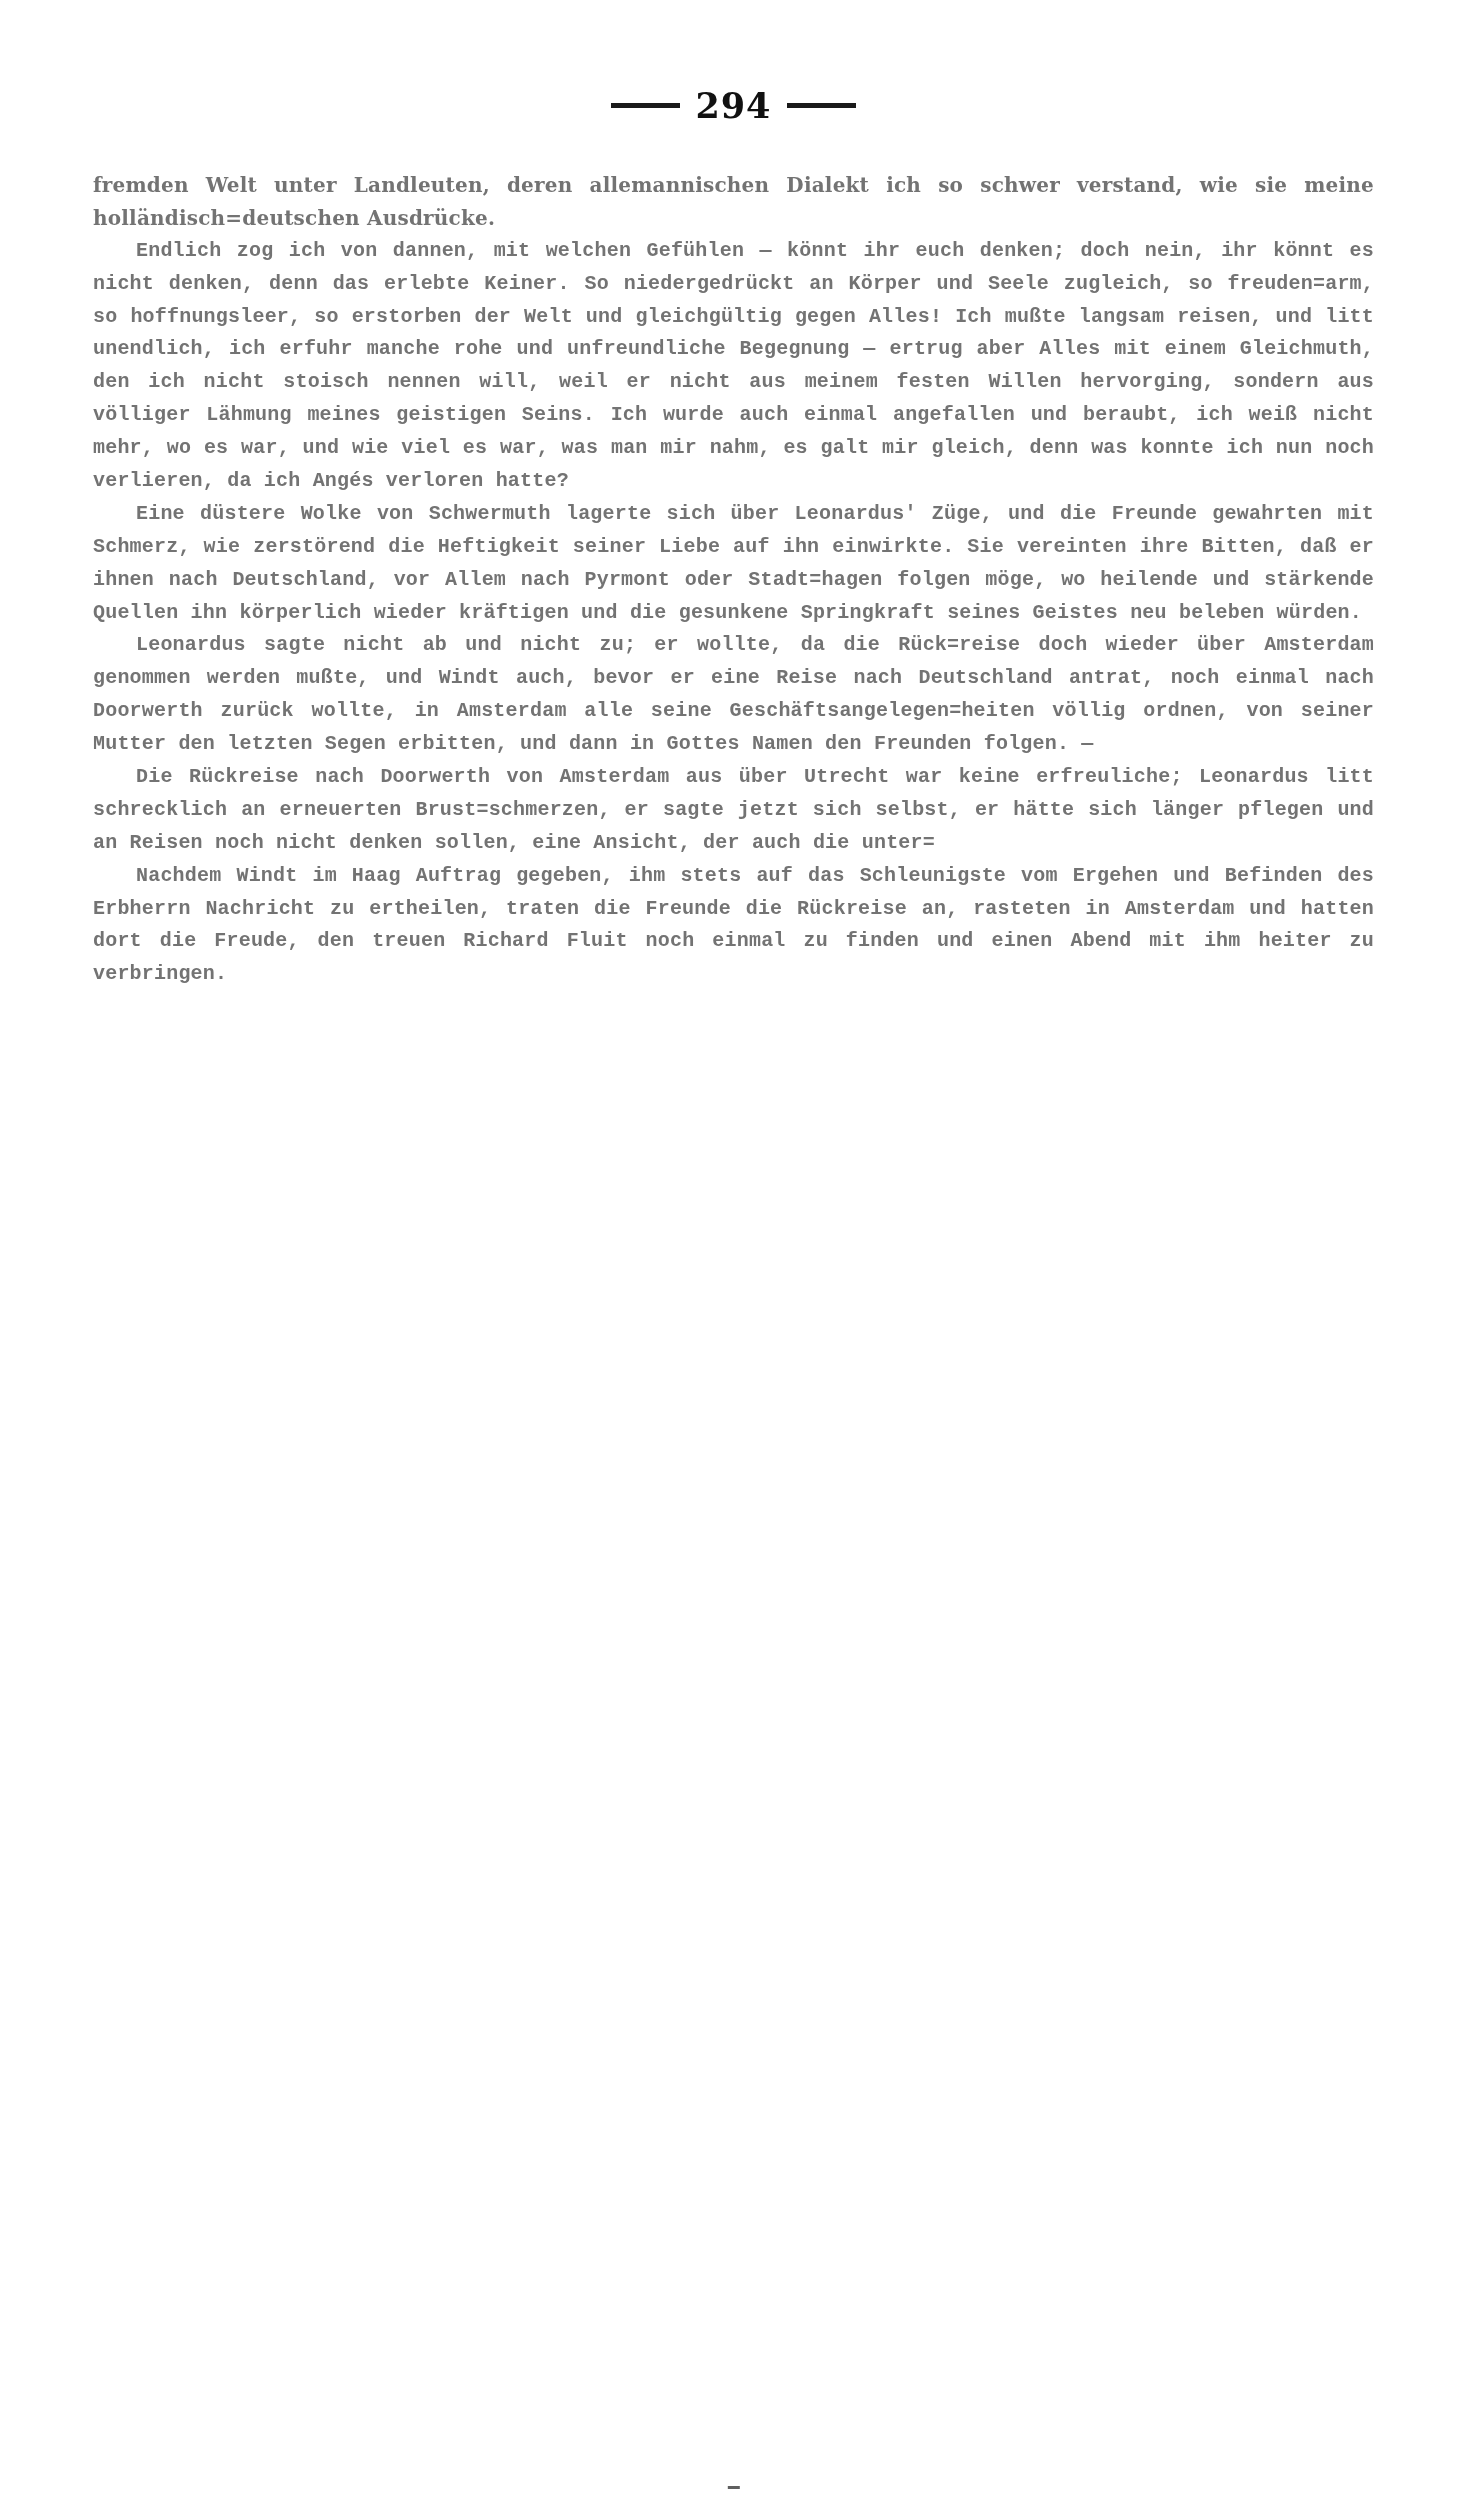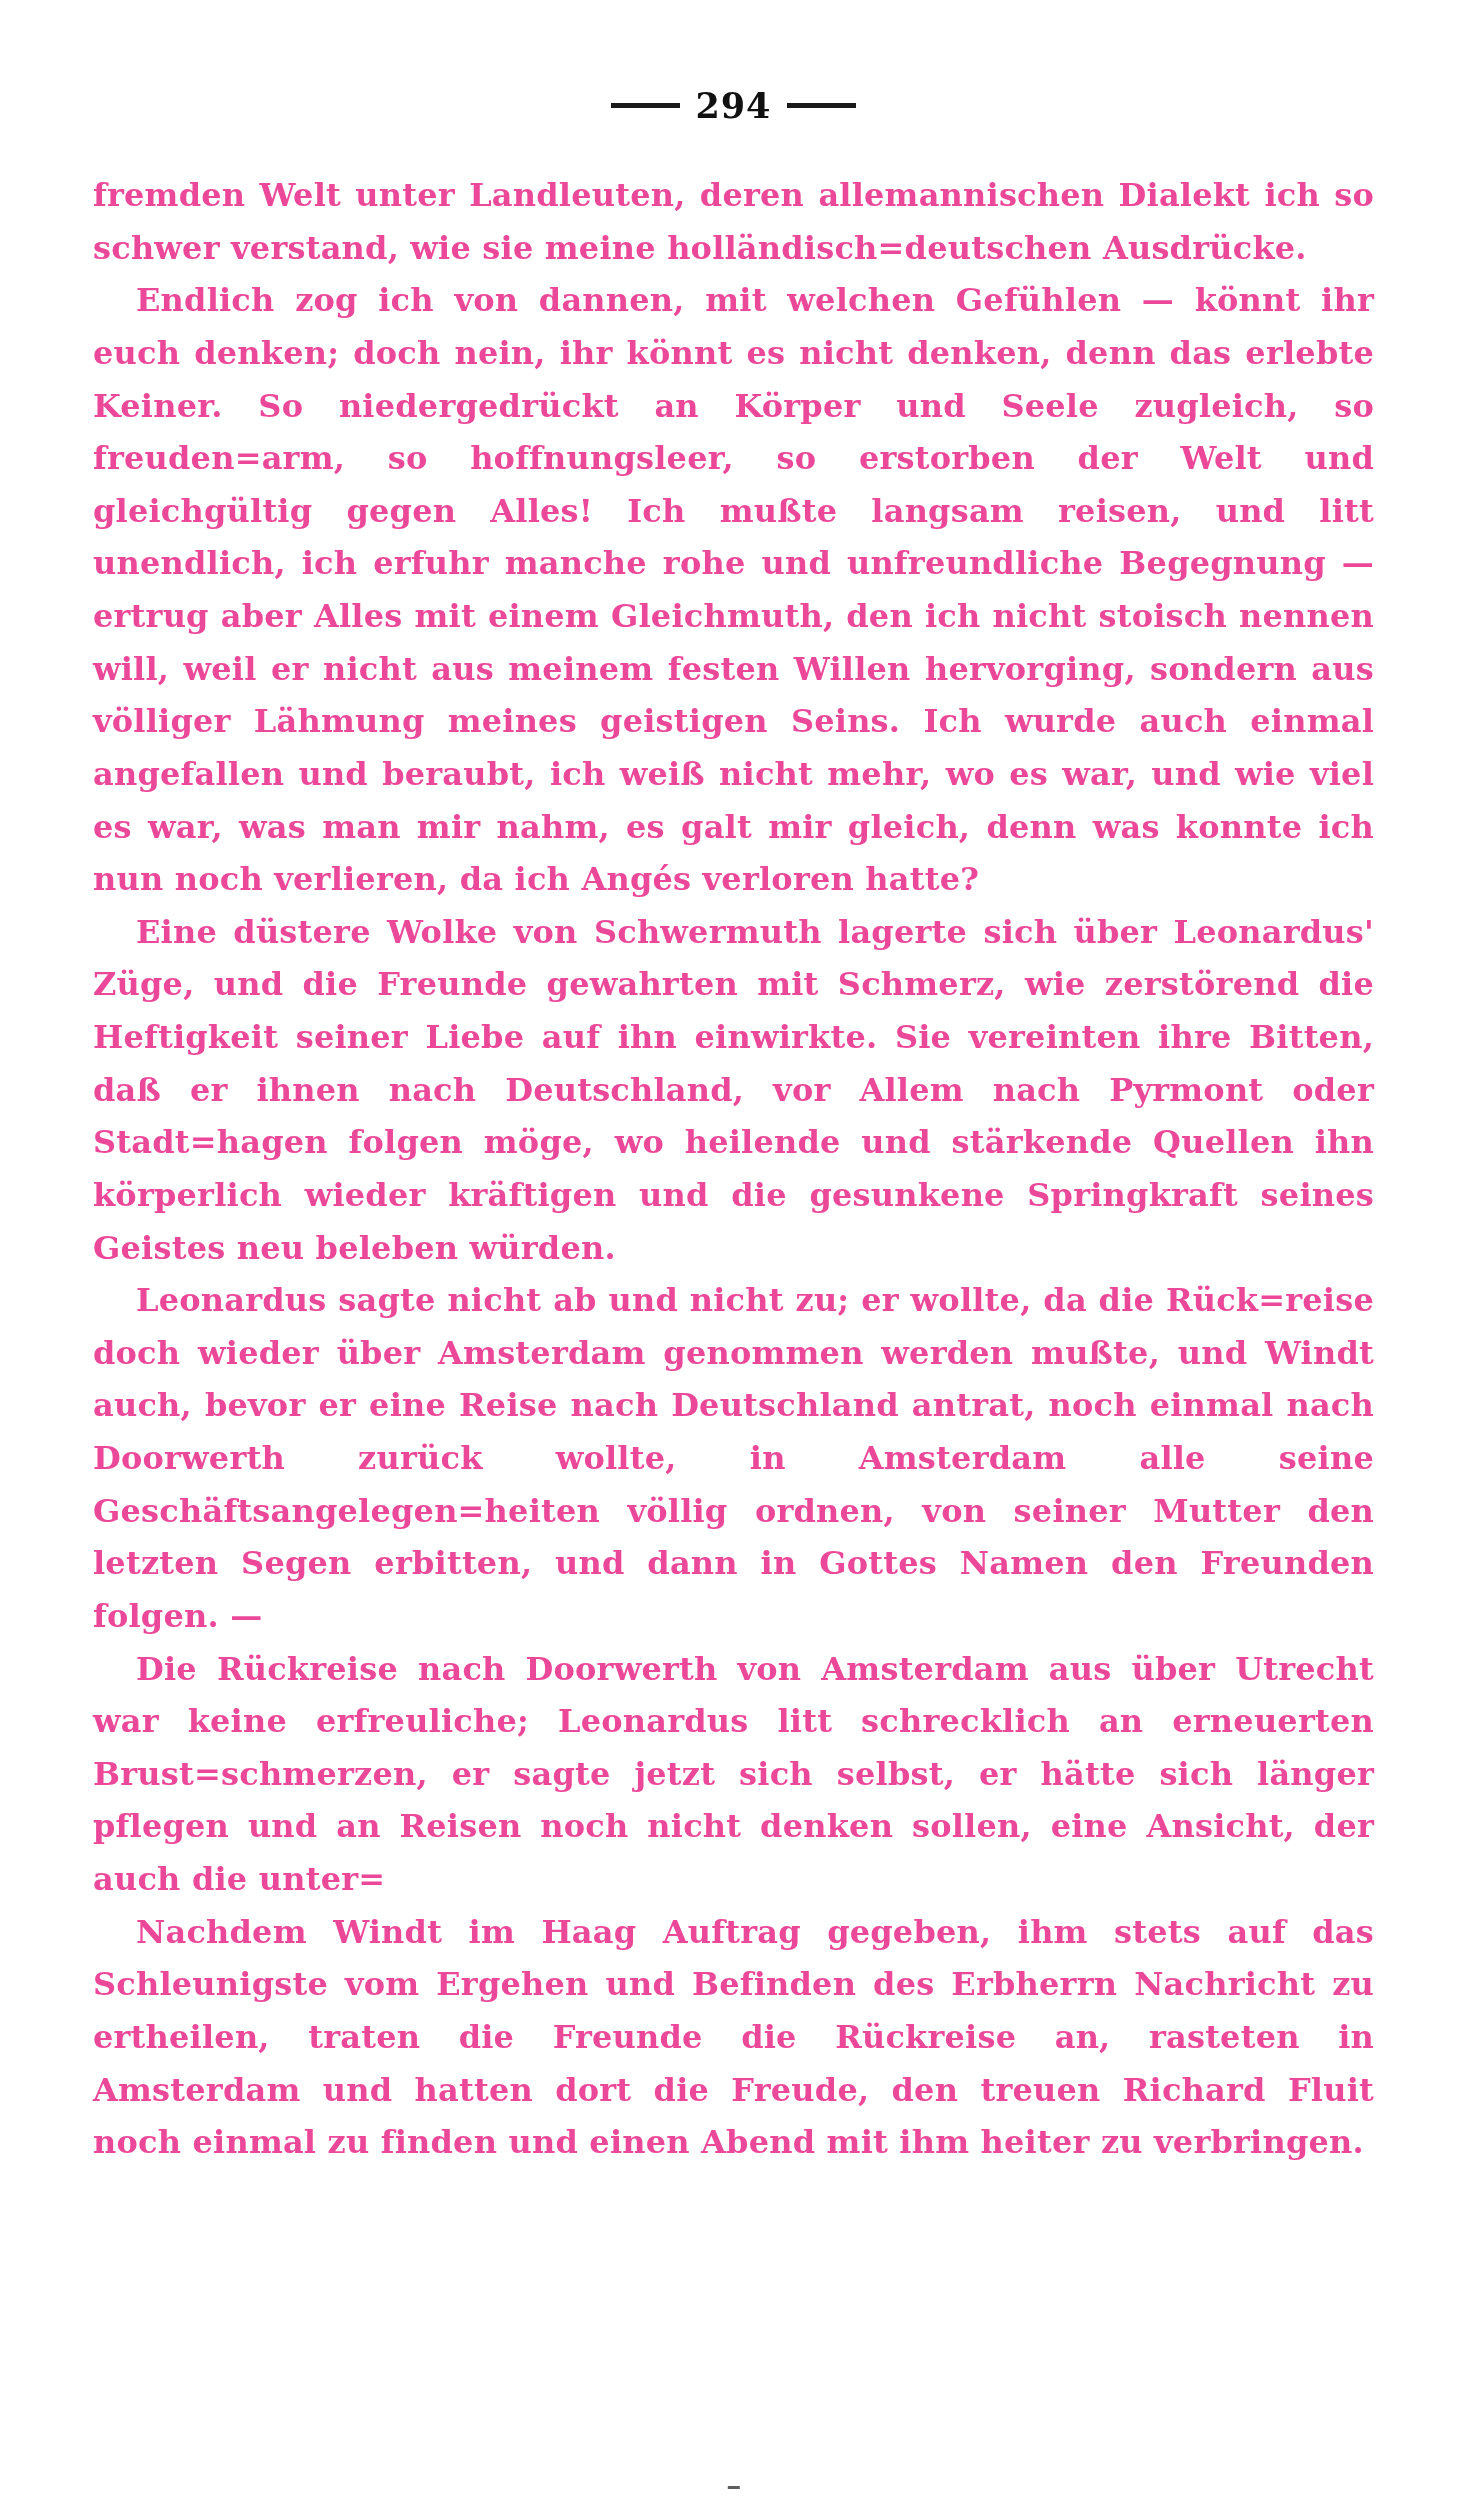--- a/index.html
+++ b/index.html
@@ -37,34 +37,35 @@
   .page-number {
     font-family: "DejaVu Serif", serif;
     font-weight: bold;
     font-size: 35px;
     letter-spacing: 0.9px;
     line-height: 1;
     color: #111111;
   }
   .body-text {
     font-family: "DejaVu Serif", serif;
-    font-size: 32px;
+    font-size: 20px;
     line-height: 1.645;
     text-align: justify;
     text-justify: inter-word;
-    color: #ec4899;
+    color: #737373;
     letter-spacing: 0.2px;
     -webkit-font-smoothing: none;
   }
   .body-text p {
     margin: 0;
     text-indent: 0;
   }
   .body-text p.indented {
     text-indent: 43px;
+    font-family: Liberation Mono, monospace;
   }
   
   .fraktur {
     font-family: "DejaVu Serif", serif;
     font-weight: 600;
     transform: none;
   }
   .footer-mark {
     position: absolute;
     left: 50%;

